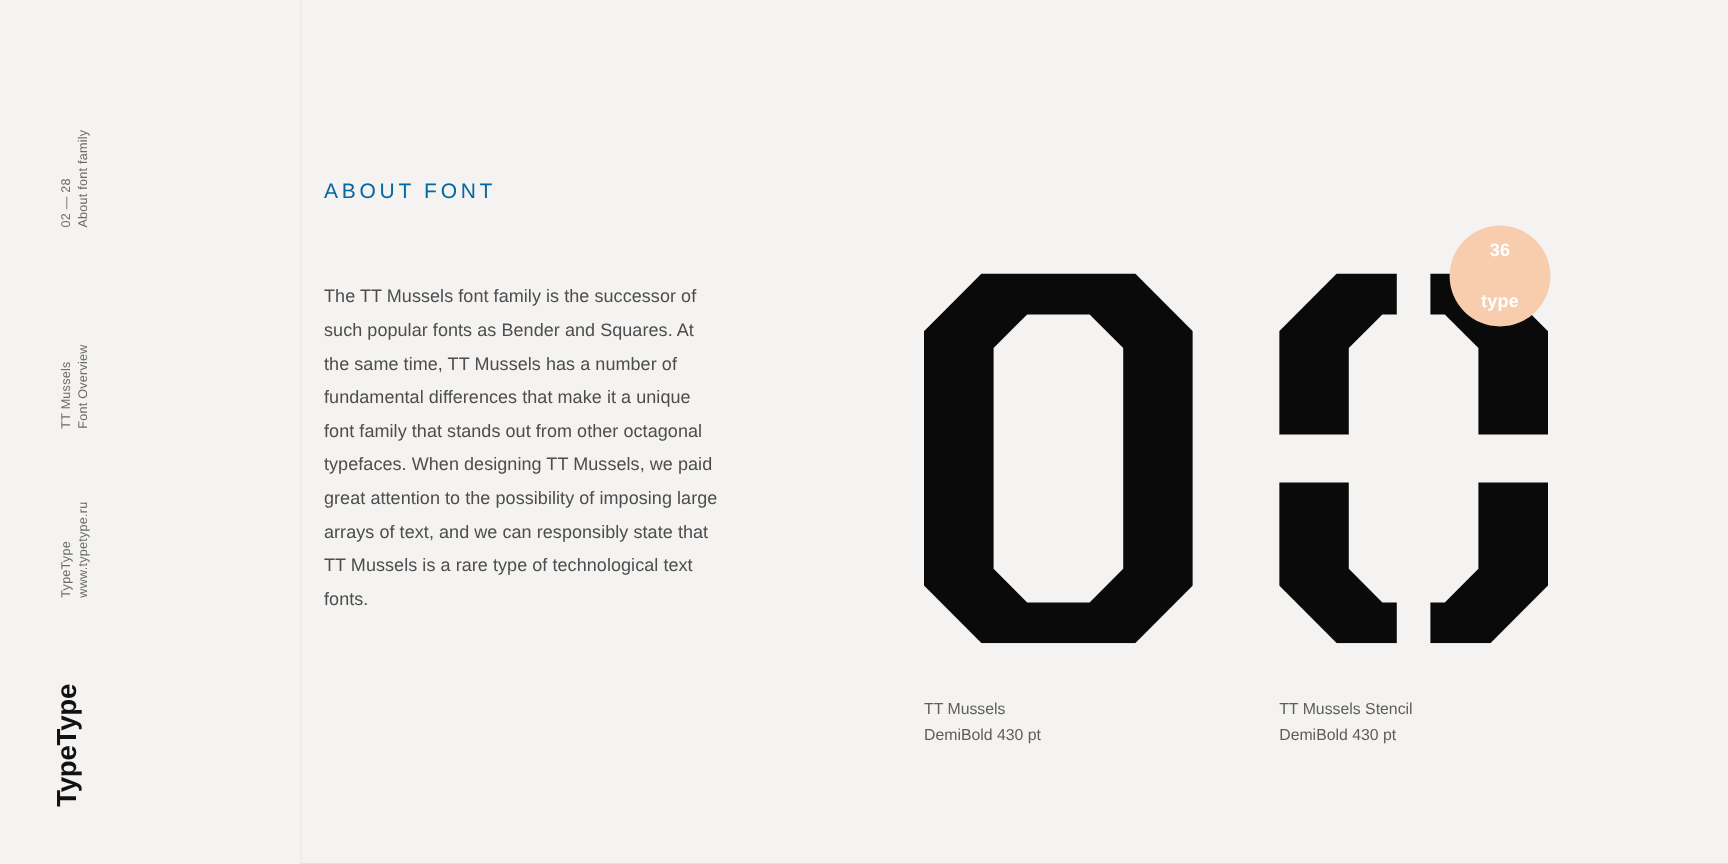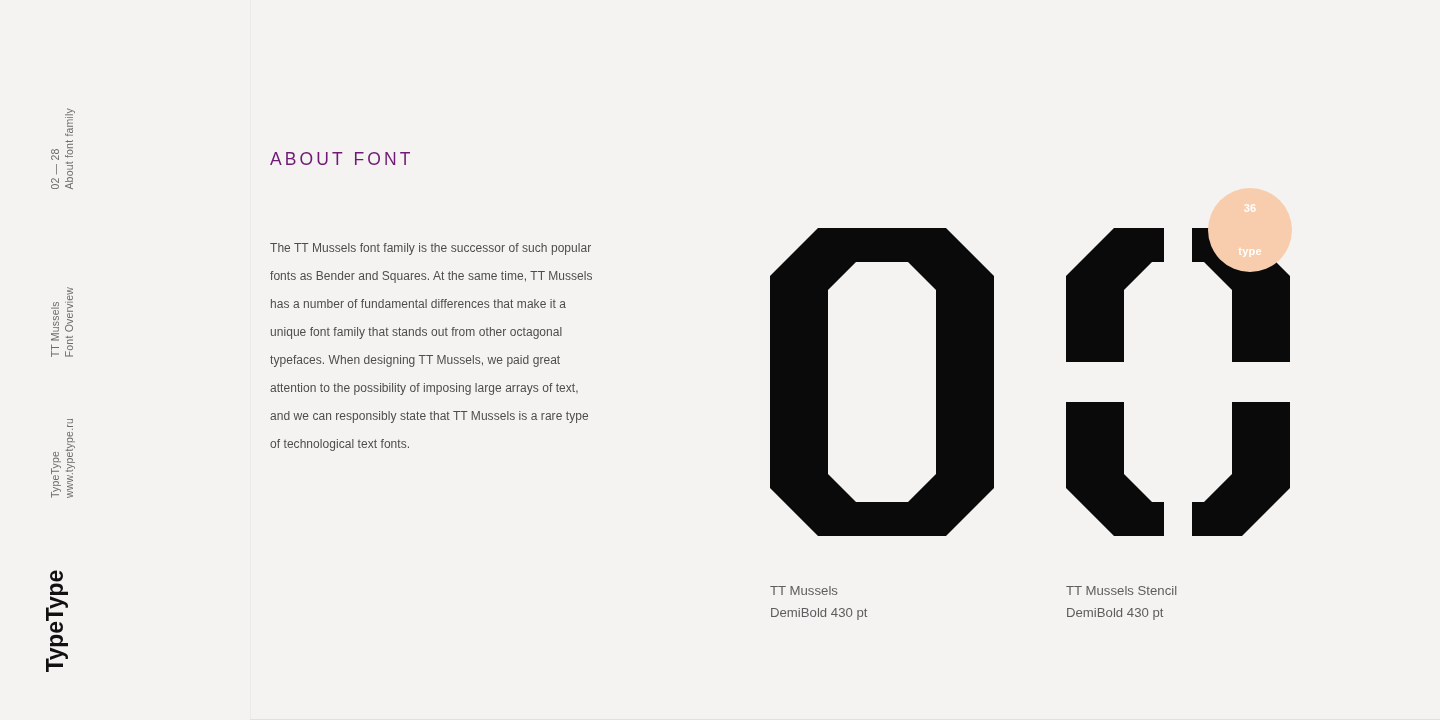--- a/index.html
+++ b/index.html
@@ -49,30 +49,30 @@
     color: #111111;
   }
 
   
   .section-title {
     position: absolute;
     left: 270px;
     top: 149px;
     font-size: 17.5px;
     letter-spacing: 3.1px;
-    color: #701a75;
+    color: #0369a1;
     font-weight: 400;
   }
 
   .body-copy {
     position: absolute;
     left: 270px;
     top: 234px;
     width: 330px;
-    font-size: 12px;
+    font-size: 15px;
     line-height: 28px;
     color: #4d4d4d;
     letter-spacing: 0.05px;
   }
 
   
   .specimens {
     position: absolute;
     left: 770px;
     top: 228px;
@@ -107,21 +107,21 @@
     top: 188px;
     width: 84px;
     height: 84px;
     border-radius: 50%;
     background: #f7cdad;
     color: #ffffff;
     display: flex;
     flex-direction: column;
     align-items: center;
     justify-content: center;
-    font-size: 11px;
+    font-size: 15px;
     font-weight: 700;
     line-height: 17px;
     letter-spacing: 0.2px;
     gap: 26px;
   }
 
   
   .bottom-rule {
     position: absolute;
     left: 250px;

